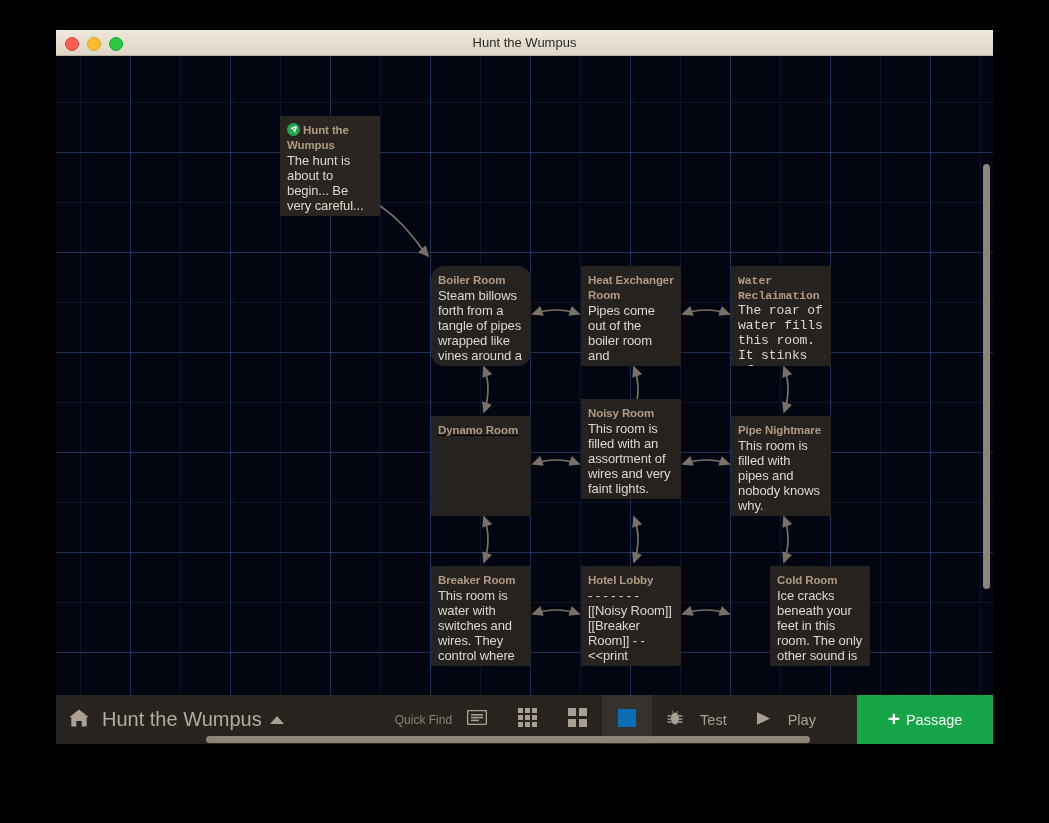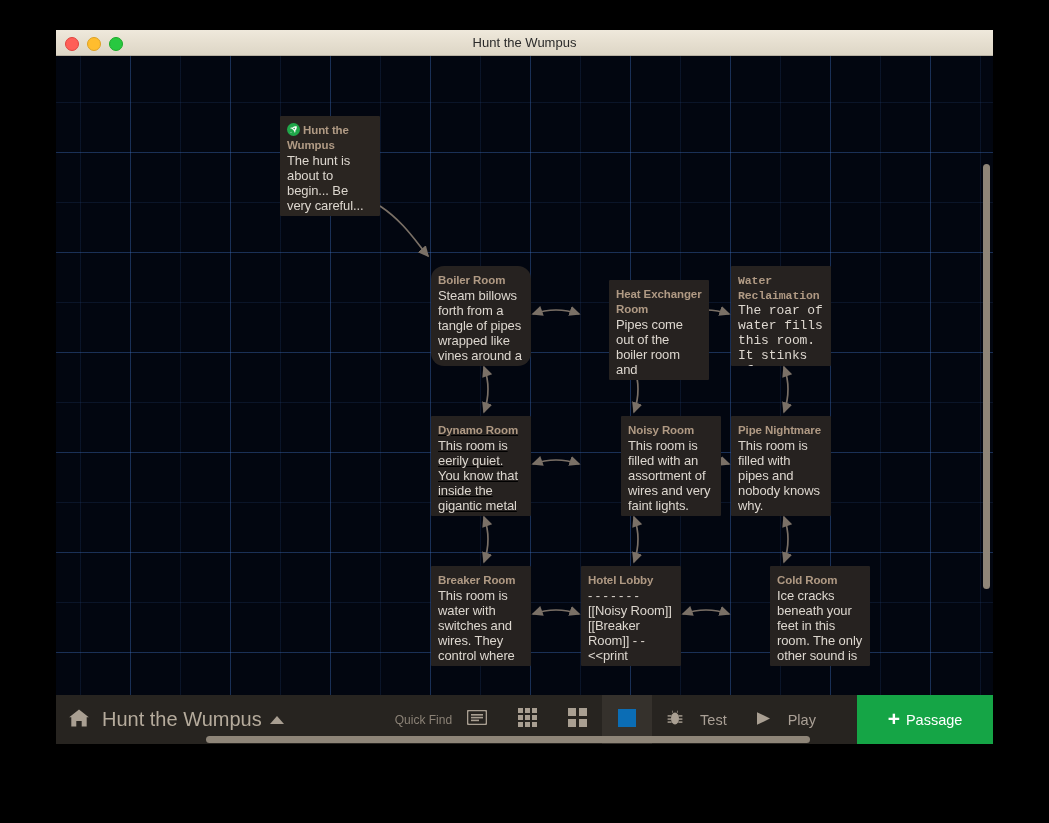--- a/index.html
+++ b/index.html
@@ -279,34 +279,33 @@
           </svg>
         </span><span>Hunt the Wumpus</span>
       </div>
       <div class="p-excerpt">The hunt is about to begin... Be very careful...</div>
     </div>
 
     <div class="passage" style="left:375px; top:210px;border-radius:13px;">
       <div class="p-title">Boiler Room</div>
       <div class="p-excerpt">Steam billows forth from a tangle of pipes wrapped like vines around a</div>
     </div>
-    <div class="passage" style="left:525px; top:224px;margin-left:28px;">
+    <div class="passage" style="left:525px; top:210px;">
       <div class="p-title">Heat Exchanger Room</div>
       <div class="p-excerpt">Pipes come out of the boiler room and</div>
     </div>
     <div class="passage" style="left:675px; top:210px;font-family:Liberation Mono, monospace;">
       <div class="p-title">Water Reclaimation</div>
       <div class="p-excerpt">The roar of water fills this room. It stinks of sewage and</div>
     </div>
 
     <div class="passage" style="left:375px; top:360px;text-decoration:underline;">
       <div class="p-title">Dynamo Room</div>
-      <div class="p-excerpt">This room is eerily quiet. You know that inside the gigantic metal</div>
-    </div>
-    <div class="passage" style="left:525px; top:360px;margin-left:40px;">
+    </div>
+    <div class="passage" style="left:525px; top:343px;">
       <div class="p-title">Noisy Room</div>
       <div class="p-excerpt">This room is filled with an assortment of wires and very faint lights.</div>
     </div>
     <div class="passage" style="left:675px; top:360px;">
       <div class="p-title">Pipe Nightmare</div>
       <div class="p-excerpt">This room is filled with pipes and nobody knows why.</div>
     </div>
 
     <div class="passage" style="left:375px; top:510px;">
       <div class="p-title">Breaker Room</div>

